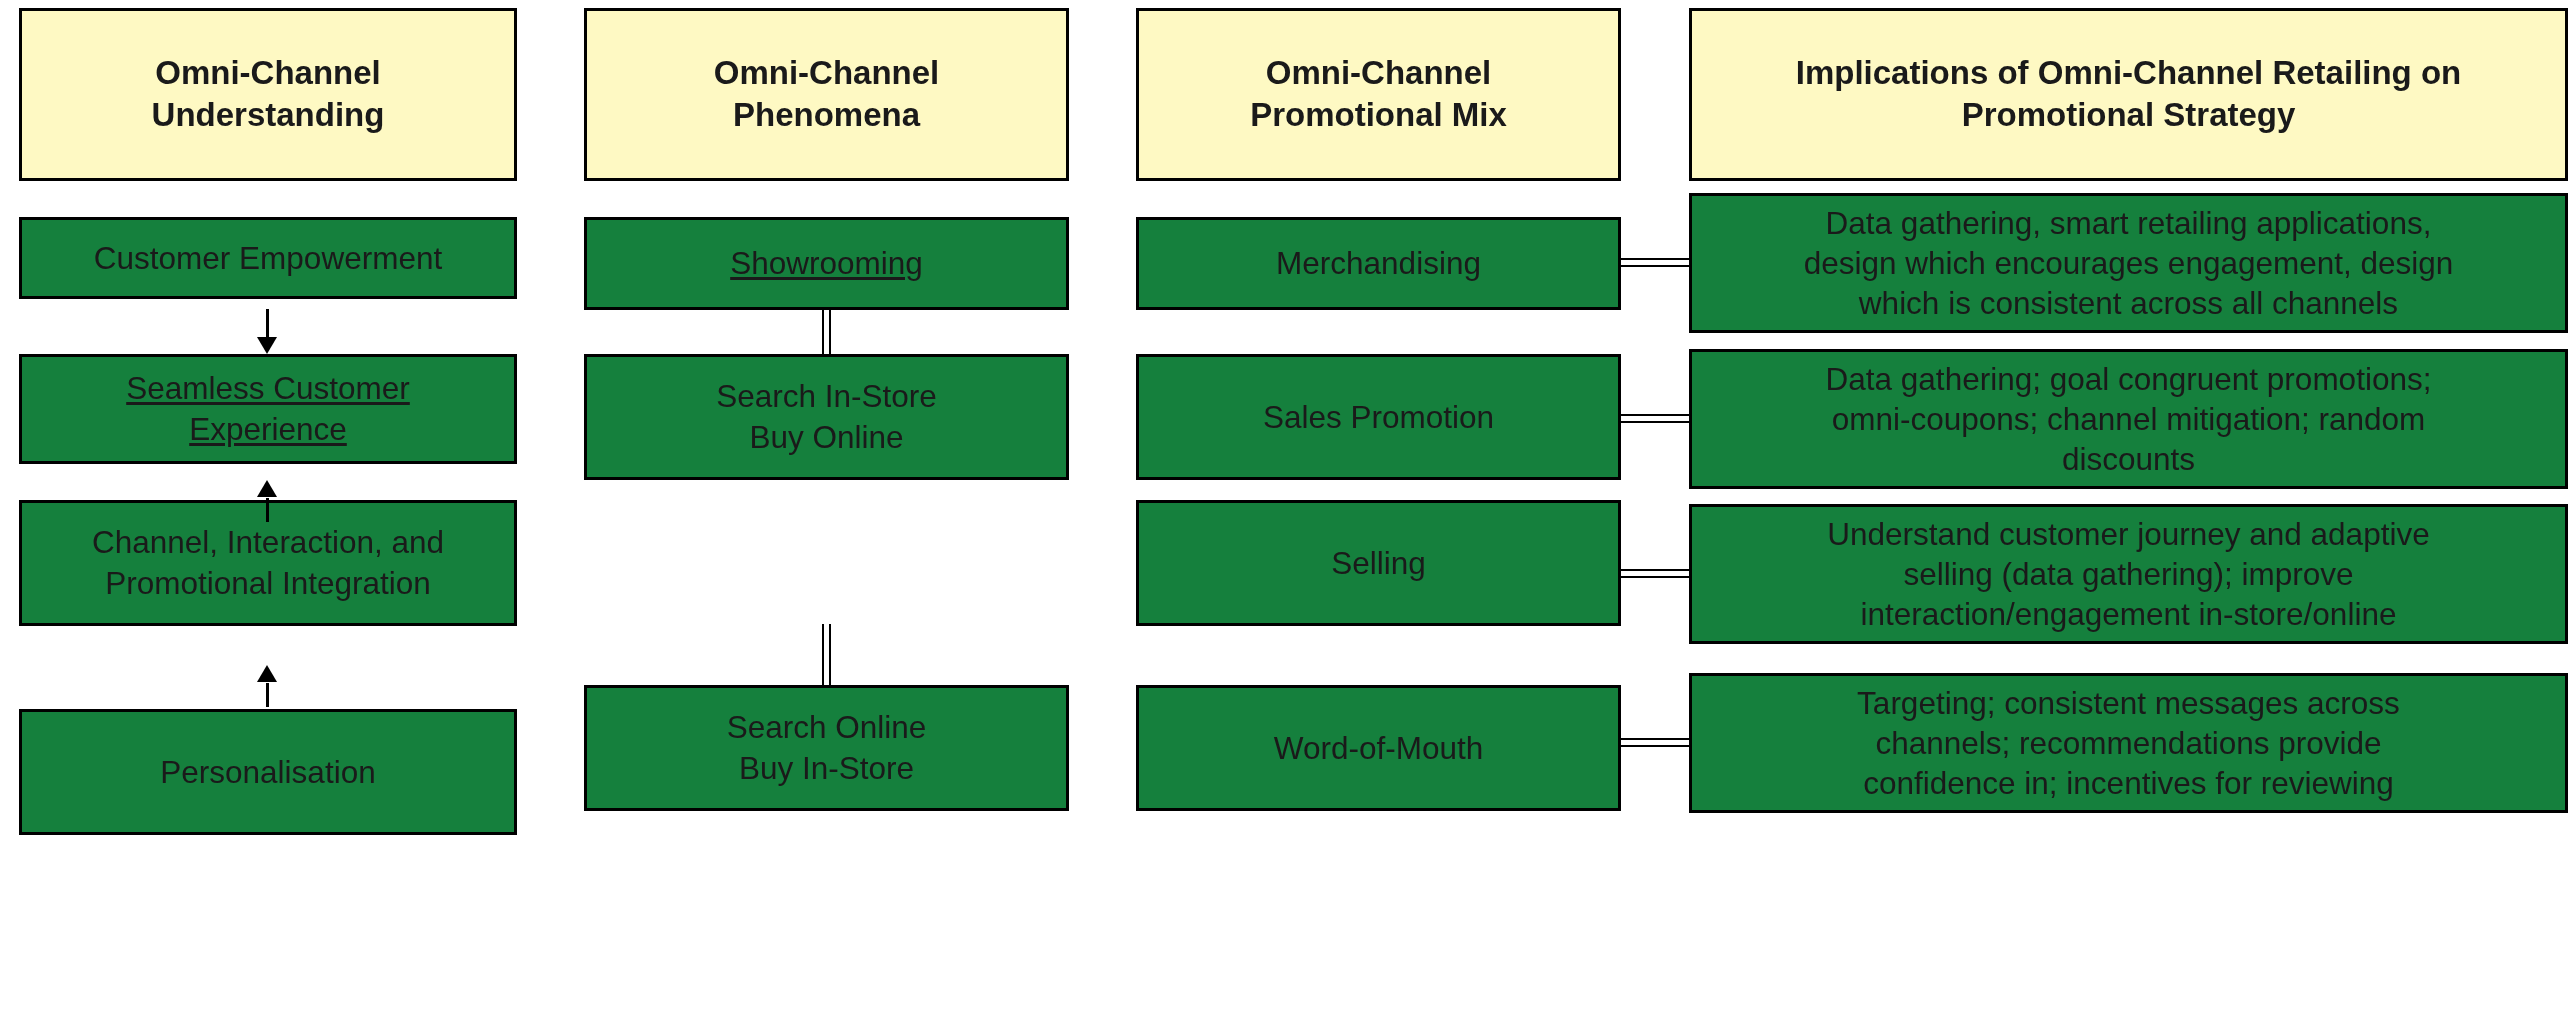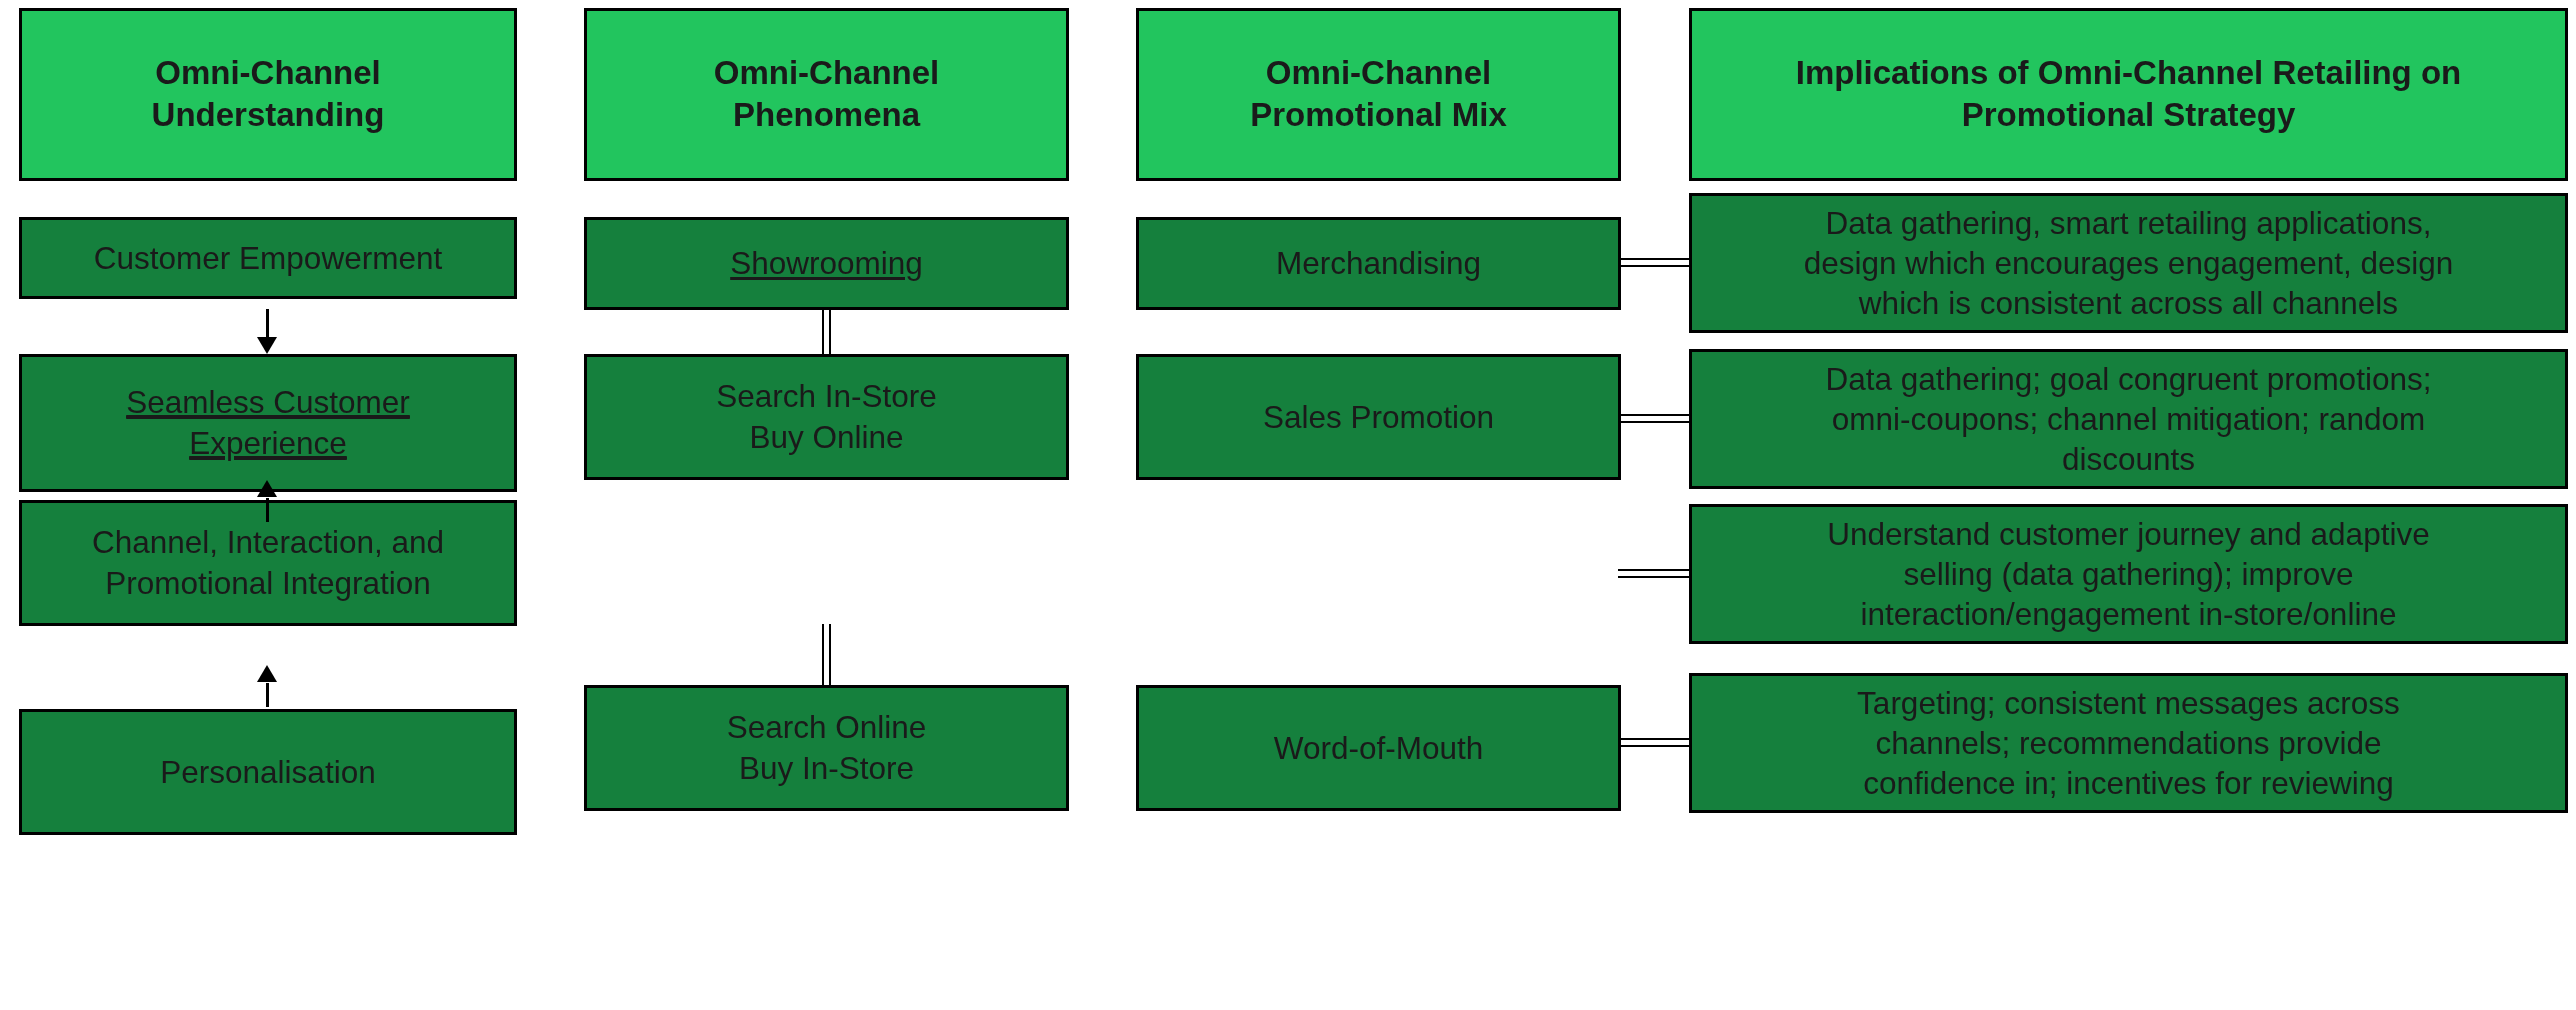--- a/index.html
+++ b/index.html
@@ -23,21 +23,21 @@
     display: flex;
     align-items: center;
     justify-content: center;
     text-align: center;
     color: #1a1a1a;
     font-size: 31.5px;
     line-height: 1.30;
     padding: 3.1px 9.4px;
   }
   .box.header {
-    background: #22c55e;
+    background: #fef9c3;
     font-weight: bold;
     font-size: 33px;
   }
   .box .txt { display: block; width: 100%; white-space: pre-line; }
   .box.underlined .txt { text-decoration: underline; text-underline-offset: 3.1px; }
   .box.wide { font-size: 31.5px; line-height: 1.28; }
 
   
   
   .vline {
@@ -91,21 +91,21 @@
 
   <div class="box header" style="left:1689px; top:7.9px; width:879px; height:173px;">
     <span class="txt">Implications of Omni-Channel Retailing on
 Promotional Strategy</span>
   </div>
 
   <div class="box" style="left:19px; top:217px; width:498px; height:82px;">
     <span class="txt">Customer Empowerment</span>
   </div>
 
-  <div class="box underlined" style="left:19px; top:354px; width:498px; height:138px;text-decoration:underline;">
+  <div class="box underlined" style="left:19px; top:354px; width:498px; height:110px;">
     <span class="txt">Seamless Customer
 Experience</span>
   </div>
 
   <div class="box" style="left:19px; top:500px; width:498px; height:126px;">
     <span class="txt">Channel, Interaction, and
 Promotional Integration</span>
   </div>
 
   <div class="box" style="left:19px; top:685px; width:498px; height:126px;margin-top:24px;">
@@ -140,20 +140,23 @@
   <div class="dvline" style="left:822px; top:624px; height:63px;"></div>
 
   <div class="box" style="left:1136px; top:217px; width:485px; height:93px;">
     <span class="txt">Merchandising</span>
   </div>
 
   <div class="box" style="left:1136px; top:354px; width:485px; height:126px;">
     <span class="txt">Sales Promotion</span>
   </div>
 
+  <div class="box" style="left:1136px; top:500px; width:485px; height:126px;">
+    <span class="txt">Selling</span>
+  </div>
 
   <div class="box" style="left:1136px; top:685px; width:485px; height:126px;">
     <span class="txt">Word-of-Mouth</span>
   </div>
 
   <div class="box wide" style="left:1689px; top:193px; width:879px; height:140px;">
     <span class="txt">Data gathering, smart retailing applications,
 design which encourages engagement, design
 which is consistent across all channels</span>
   </div>

